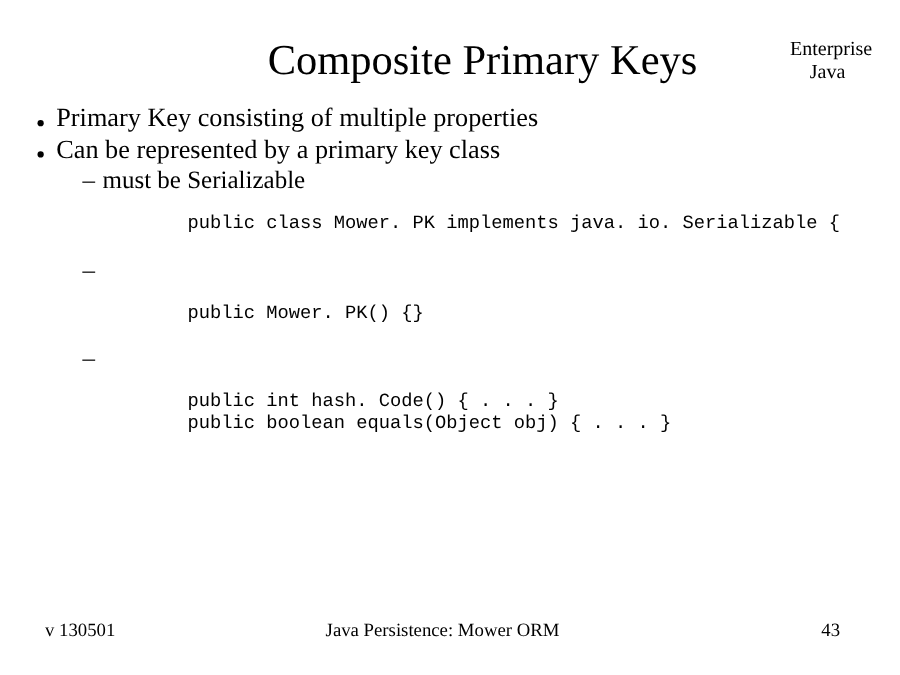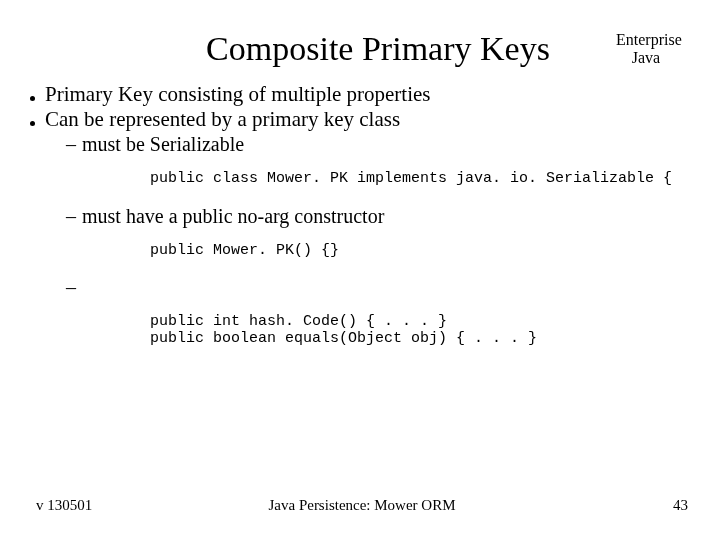--- a/index.html
+++ b/index.html
@@ -7,21 +7,21 @@
       width: 720px;
       height: 540px;
       background: white;
       font-family: "Times New Roman", Times, serif;
       color: #000;
       position: relative;
     }
     .header {
       padding-top: 30px;
       padding-left: 140px;
-      padding-right: 44px;
+      padding-right: 28px;
       display: flex;
       align-items: center;
       justify-content: space-between;
     }
     .title {
       font-size: 34px;
       font-weight: normal;
       text-align: center;
       flex: 1;
     }
@@ -68,21 +68,21 @@
       padding-left: 84px;
       margin-top: 14px;
       margin-bottom: 16px;
       white-space: pre;
       line-height: 1.15;
     }
     .footer {
       position: absolute;
       bottom: 26px;
       left: 36px;
-      right: 32px;
+      right: 48px;
       display: flex;
       justify-content: space-between;
       align-items: baseline;
       font-size: 15px;
     }
     .footer-center {
       position: absolute;
       left: 50%;
       transform: translateX(-50%);
     }
@@ -112,21 +112,20 @@
 
     <div class="sub-item">
       <span class="dash">–</span>
       <span>must be Serializable</span>
     </div>
 
     <div class="code-block">public class Mower. PK implements java. io. Serializable {</div>
 
     <div class="sub-item">
       <span class="dash">–</span>
-      <span>must have a public no-arg constructor</span>
     </div>
 
     <div class="code-block">public Mower. PK() {}</div>
 
     <div class="sub-item">
       <span class="dash">–</span>
     </div>
 
     <div class="code-block">public int hash. Code() { . . . }
 public boolean equals(Object obj) { . . . }</div>

